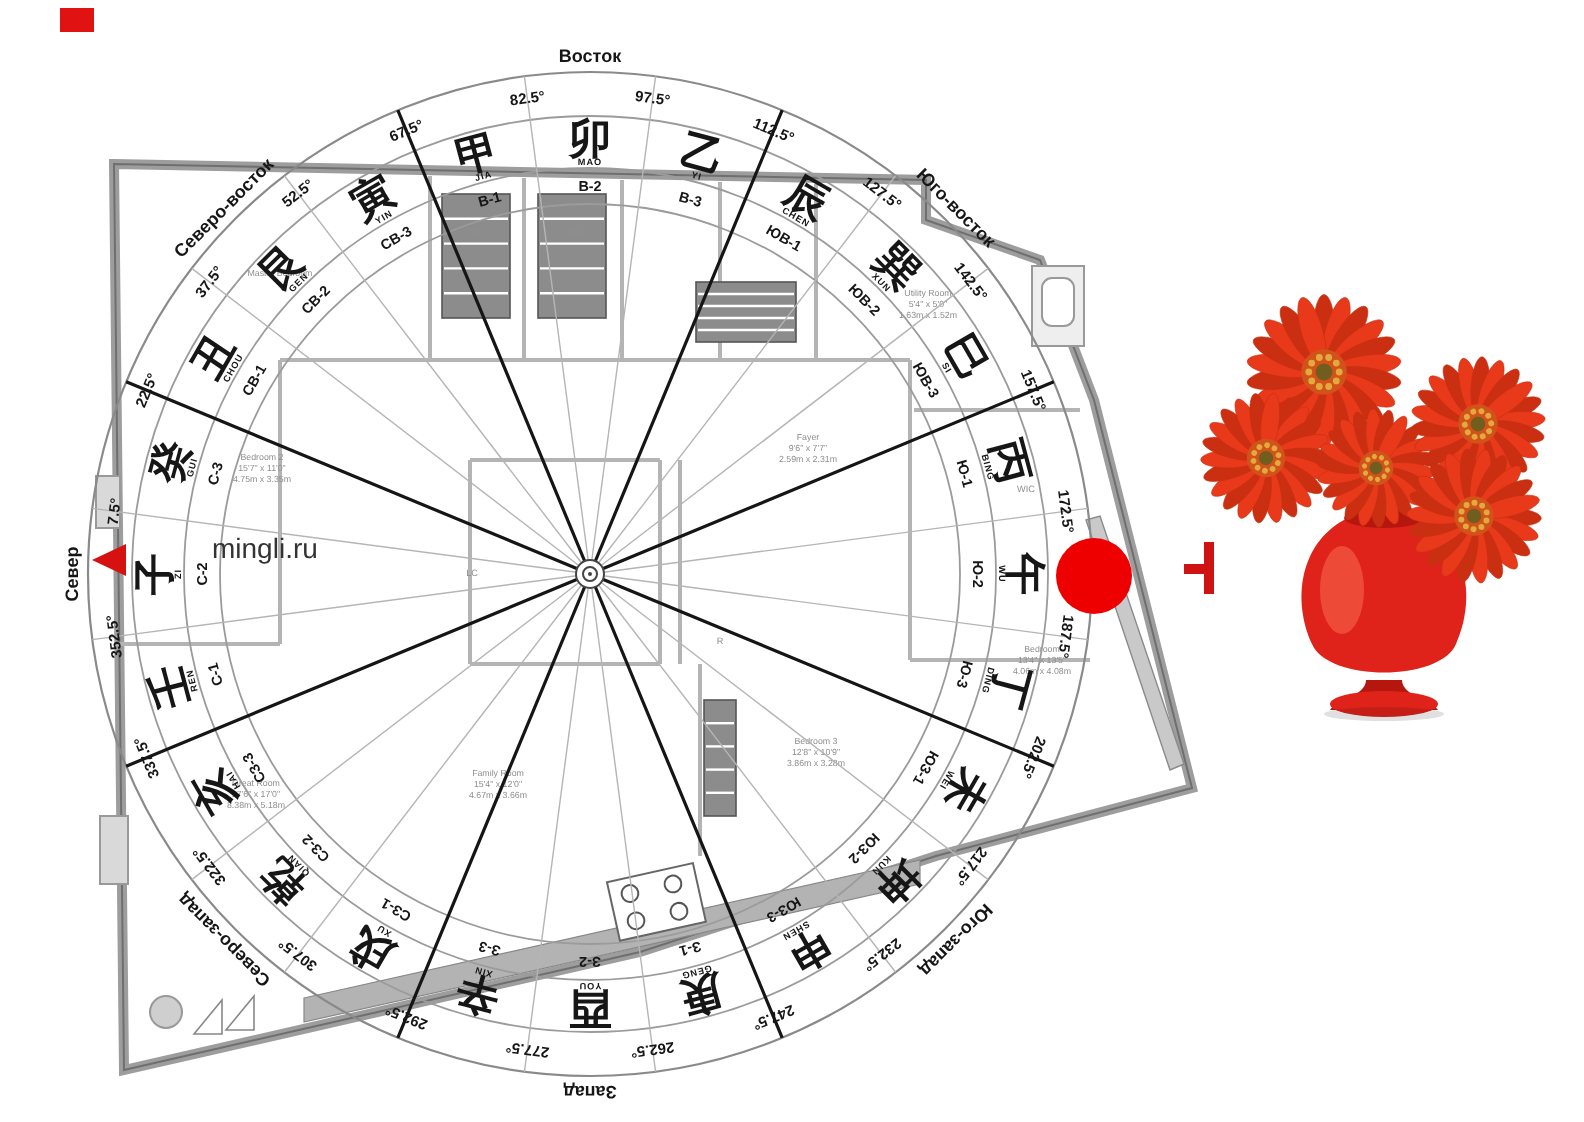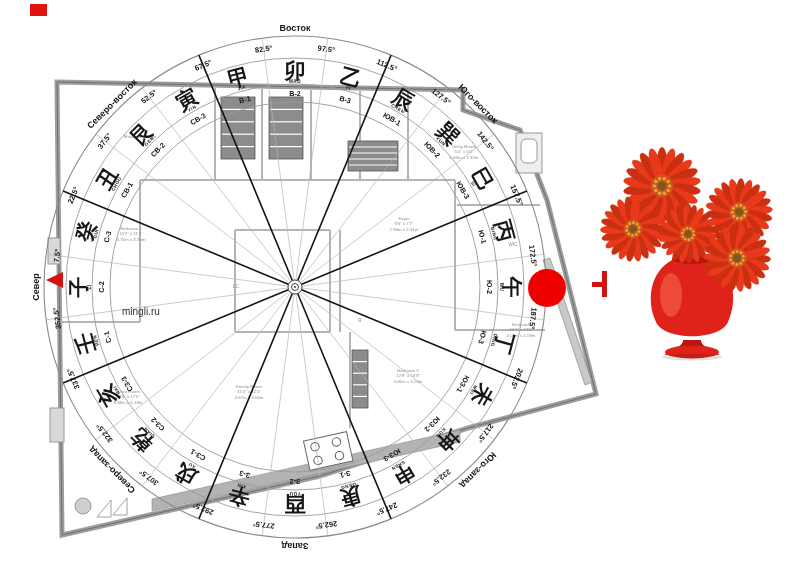--- a/index.html
+++ b/index.html
@@ -1,20 +1,20 @@
 <!DOCTYPE html>
 <html><head>
 <meta charset="utf-8">
 <style>
   html,body{margin:0;padding:0;background:#fff;}
   .stage{position:relative;width:792px;height:561px;background:#fff;overflow:hidden;
          font-family:"Liberation Sans",sans-serif;}
   #scene{position:absolute;left:0;top:0;}
-  .watermark{position:absolute;left:122px;top:266px;font-size:10px;color:#333;
-             font-family:"Liberation Sans",sans-serif;margin-top:40px;}
+  .watermark{position:absolute;left:106px;top:266px;font-size:14px;color:#333;
+             font-family:"Liberation Sans",sans-serif;}
   .mk-square{position:absolute;left:30px;top:4px;width:17px;height:12px;background:#e11212;}
   .mk-arrow{position:absolute;left:46px;top:272px;width:0;height:0;
             border-top:8px solid transparent;border-bottom:8px solid transparent;
             border-right:17px solid #d51111;}
   .mk-circle{position:absolute;left:528px;top:269px;width:38px;height:38px;
              border-radius:50%;background:#ee0000;}
   .mk-plus-v{position:absolute;left:602px;top:271px;width:5px;height:26px;background:#cf1313;}
   .mk-plus-h{position:absolute;left:592px;top:282px;width:11px;height:5px;background:#cf1313;}
 </style>
 </head>

